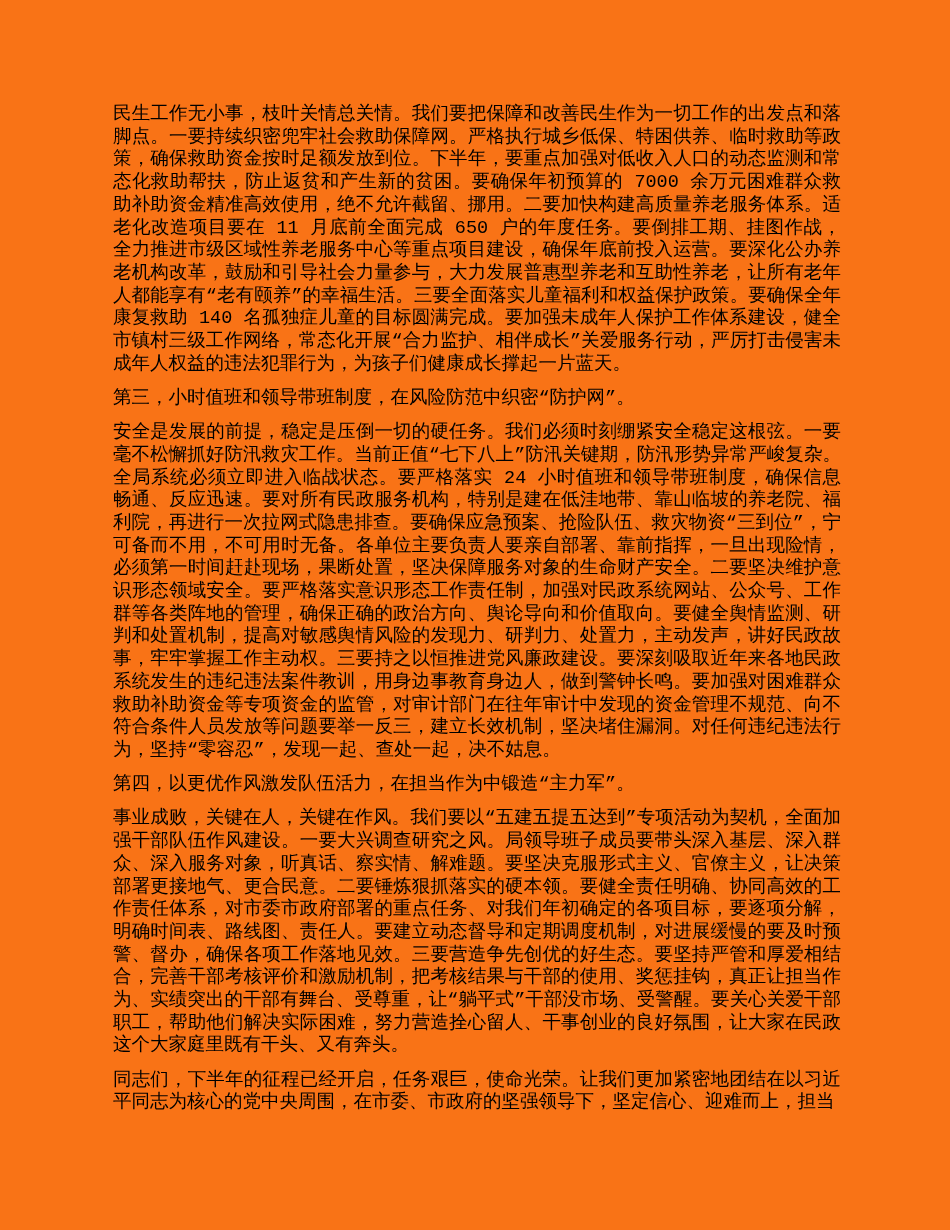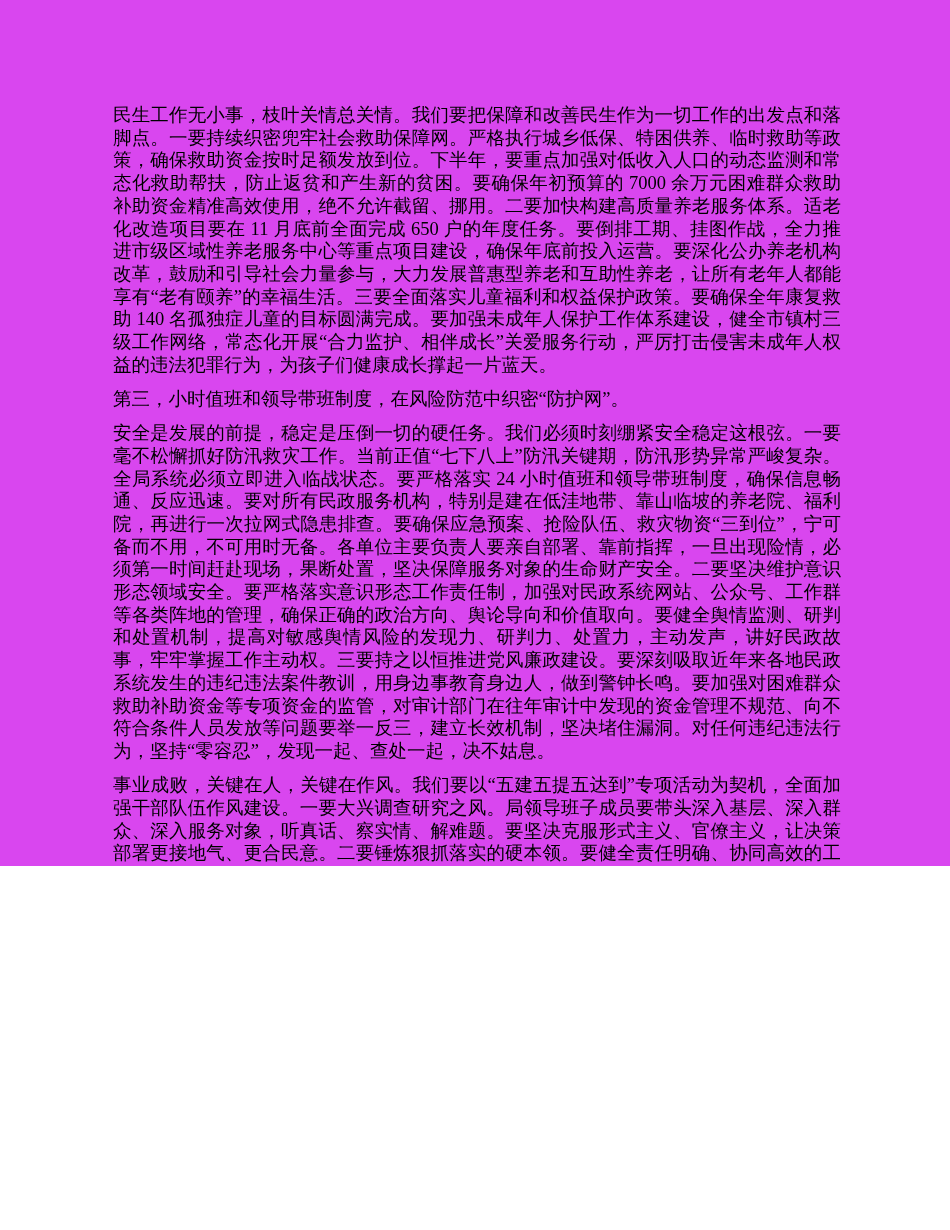--- a/index.html
+++ b/index.html
@@ -3,24 +3,24 @@
 <meta charset="utf-8">
 <style>
   html, body {
     margin: 0;
     padding: 0;
     background: #ffffff;
   }
   .page {
     position: relative;
     width: 950px;
-    height: 866px;
-    background: #d946ef;
+    height: 1230px;
+    background: #f97316;
     overflow: hidden;
-    font-family: Liberation Serif, serif;
+    font-family: Liberation Mono, monospace;
   }
   .content {
     position: absolute;
     left: 113px;
     top: 104px;
     width: 728px;
     color: #000000;
     font-size: 18.5px;
     line-height: 22.7px;
     text-align: justify;
@@ -34,15 +34,17 @@
   }
 </style>
 </head>
 <body>
 
 <div class="page">
   <div class="content">
     <p>民生工作无小事，枝叶关情总关情。我们要把保障和改善民生作为一切工作的出发点和落脚点。一要持续织密兜牢社会救助保障网。严格执行城乡低保、特困供养、临时救助等政策，确保救助资金按时足额发放到位。下半年，要重点加强对低收入人口的动态监测和常态化救助帮扶，防止返贫和产生新的贫困。要确保年初预算的 7000 余万元困难群众救助补助资金精准高效使用，绝不允许截留、挪用。二要加快构建高质量养老服务体系。适老化改造项目要在 11 月底前全面完成 650 户的年度任务。要倒排工期、挂图作战，全力推进市级区域性养老服务中心等重点项目建设，确保年底前投入运营。要深化公办养老机构改革，鼓励和引导社会力量参与，大力发展普惠型养老和互助性养老，让所有老年人都能享有“老有颐养”的幸福生活。三要全面落实儿童福利和权益保护政策。要确保全年康复救助 140 名孤独症儿童的目标圆满完成。要加强未成年人保护工作体系建设，健全市镇村三级工作网络，常态化开展“合力监护、相伴成长”关爱服务行动，严厉打击侵害未成年人权益的违法犯罪行为，为孩子们健康成长撑起一片蓝天。</p>
     <p>第三，小时值班和领导带班制度，在风险防范中织密“防护网”。</p>
     <p>安全是发展的前提，稳定是压倒一切的硬任务。我们必须时刻绷紧安全稳定这根弦。一要毫不松懈抓好防汛救灾工作。当前正值“七下八上”防汛关键期，防汛形势异常严峻复杂。全局系统必须立即进入临战状态。要严格落实 24 小时值班和领导带班制度，确保信息畅通、反应迅速。要对所有民政服务机构，特别是建在低洼地带、靠山临坡的养老院、福利院，再进行一次拉网式隐患排查。要确保应急预案、抢险队伍、救灾物资“三到位”，宁可备而不用，不可用时无备。各单位主要负责人要亲自部署、靠前指挥，一旦出现险情，必须第一时间赶赴现场，果断处置，坚决保障服务对象的生命财产安全。二要坚决维护意识形态领域安全。要严格落实意识形态工作责任制，加强对民政系统网站、公众号、工作群等各类阵地的管理，确保正确的政治方向、舆论导向和价值取向。要健全舆情监测、研判和处置机制，提高对敏感舆情风险的发现力、研判力、处置力，主动发声，讲好民政故事，牢牢掌握工作主动权。三要持之以恒推进党风廉政建设。要深刻吸取近年来各地民政系统发生的违纪违法案件教训，用身边事教育身边人，做到警钟长鸣。要加强对困难群众救助补助资金等专项资金的监管，对审计部门在往年审计中发现的资金管理不规范、向不符合条件人员发放等问题要举一反三，建立长效机制，坚决堵住漏洞。对任何违纪违法行为，坚持“零容忍”，发现一起、查处一起，决不姑息。</p>
+    <p>第四，以更优作风激发队伍活力，在担当作为中锻造“主力军”。</p>
     <p>事业成败，关键在人，关键在作风。我们要以“五建五提五达到”专项活动为契机，全面加强干部队伍作风建设。一要大兴调查研究之风。局领导班子成员要带头深入基层、深入群众、深入服务对象，听真话、察实情、解难题。要坚决克服形式主义、官僚主义，让决策部署更接地气、更合民意。二要锤炼狠抓落实的硬本领。要健全责任明确、协同高效的工作责任体系，对市委市政府部署的重点任务、对我们年初确定的各项目标，要逐项分解，明确时间表、路线图、责任人。要建立动态督导和定期调度机制，对进展缓慢的要及时预警、督办，确保各项工作落地见效。三要营造争先创优的好生态。要坚持严管和厚爱相结合，完善干部考核评价和激励机制，把考核结果与干部的使用、奖惩挂钩，真正让担当作为、实绩突出的干部有舞台、受尊重，让“躺平式”干部没市场、受警醒。要关心关爱干部职工，帮助他们解决实际困难，努力营造拴心留人、干事创业的良好氛围，让大家在民政这个大家庭里既有干头、又有奔头。</p>
+    <p>同志们，下半年的征程已经开启，任务艰巨，使命光荣。让我们更加紧密地团结在以习近平同志为核心的党中央周围，在市委、市政府的坚强领导下，坚定信心、迎难而上，担当</p>
   </div>
 </div>
 
 </body></html>

